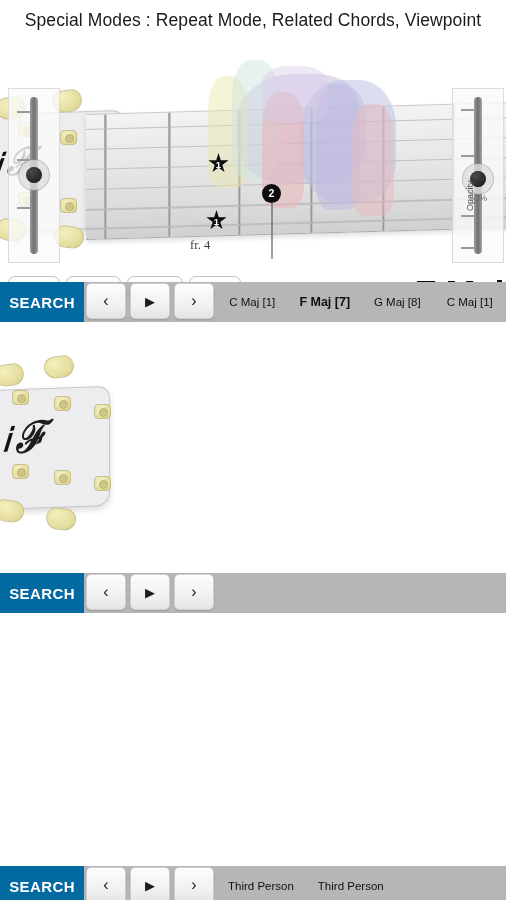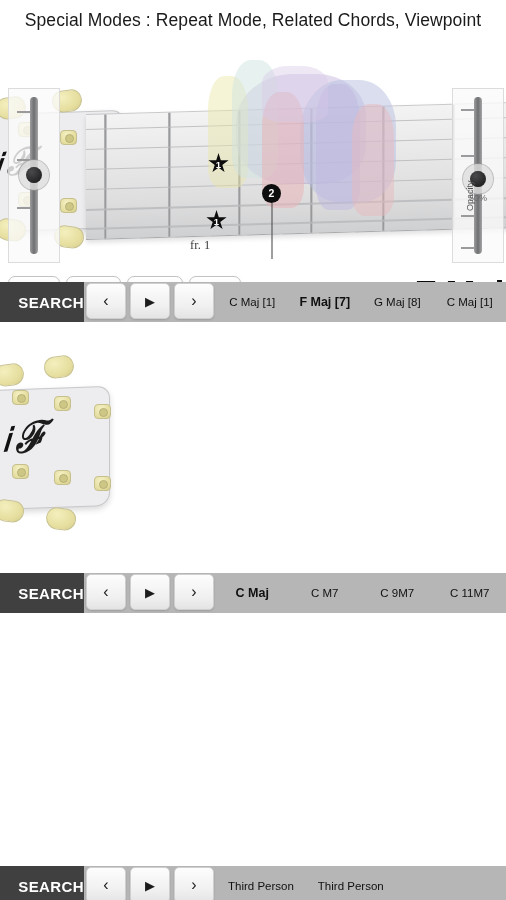--- a/index.html
+++ b/index.html
@@ -159,22 +159,22 @@
   .kbtn .b1.two { font-size: 11.5px; }
   .kbtn .arrows { font-size: 14px; color:#1e1e1e; letter-spacing: 3px; line-height:1; }
   .kbtn .pm { font-size: 12px; color:#1e1e1e; line-height:1.1; }
 
   
   .bottombar {
     position:absolute; left:0; bottom:0; width: 506px; height: 40px;
     background: #b6b6b6; display:flex; align-items:stretch;
   }
   .search-cell {
-    width: 84px; background: #404040; display:flex; align-items:center;
-    justify-content:flex-end;
+    width: 84px; background: #0369a1; display:flex; align-items:center;
+    justify-content:center;
   }
   .search-cell span { color:#fff; font-size: 15px; font-weight:700; letter-spacing:.4px; }
   .navbtn {
     width: 40px; margin: 1px 2px 3px 2px; border-radius: 5px;
     background: linear-gradient(180deg,#fdfdfd,#f0f0f0 65%,#e4e4e4);
     border: 1px solid #cfcfd1;
     display:flex; align-items:center; justify-content:center;
     font-size: 16px; color:#1c1c1c;
     box-shadow: 0 1px 2px rgba(0,0,0,.14);
   }
@@ -250,21 +250,21 @@
         <div class="stem" style="height:22px;"></div>
       </div>
       <div class="fmark dot" style="left:262px; top:144px;">
         <span>2</span>
         <div class="stem" style="height:56px;"></div>
       </div>
       <div class="fmark star" style="left:206px; top:170px;">
         <span>1</span>
       </div>
 
-      <div class="fr-label" style="left:190px; top:198px;">fr. 1</div>
+      <div class="fr-label" style="left:190px; top:198px;">fr. 4</div>
 
       <div class="slider" style="left:8px; top:48px; height:175px;">
         <div class="track"></div>
         <div class="tick" style="top:22px;"></div>
         <div class="tick" style="top:70px;"></div>
         <div class="tick" style="top:118px;"></div>
         <div class="knob" style="top:78px;"></div>
       </div>
 
       <div class="slider" style="left:452px; top:48px; height:175px;">
@@ -350,26 +350,20 @@
 
     </div>
 
     <div class="bottombar">
       <div class="search-cell">
         <span>SEARCH</span>
       </div>
       <div class="navbtn">‹</div>
       <div class="navbtn play">▶</div>
       <div class="navbtn">›</div>
-      <div class="chords-cell spaced">
-        <div class="citem bold">C Maj</div>
-        <div class="citem">C M7</div>
-        <div class="citem">C 9M7</div>
-        <div class="citem">C 11M7</div>
-      </div>
     </div>
   </div>
 
   <div class="panel-gap"></div>
 
   <div class="panel p3">
     <div class="guitar-area">
 
       <div class="headstock">
         

